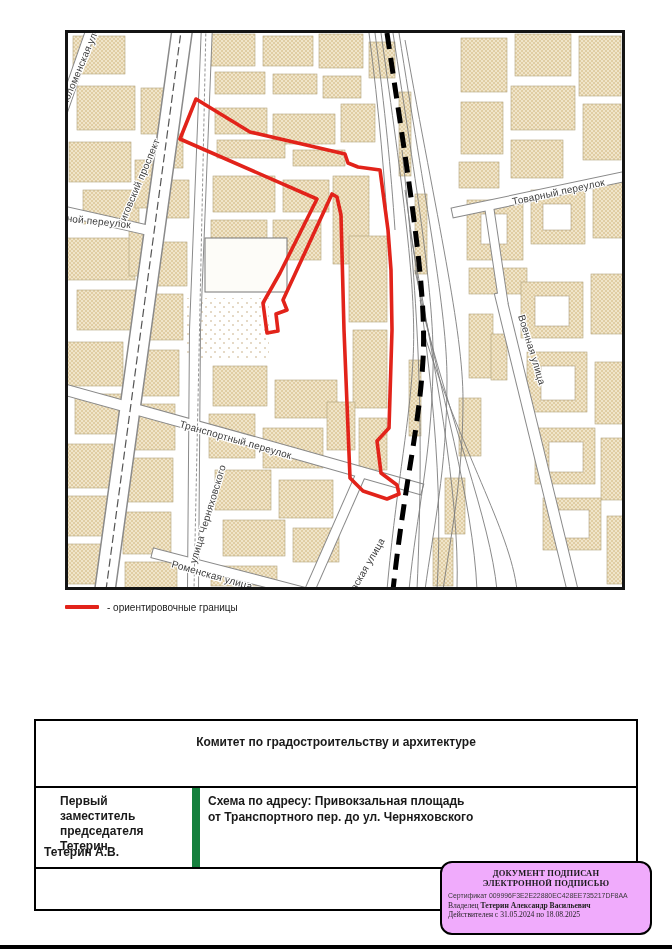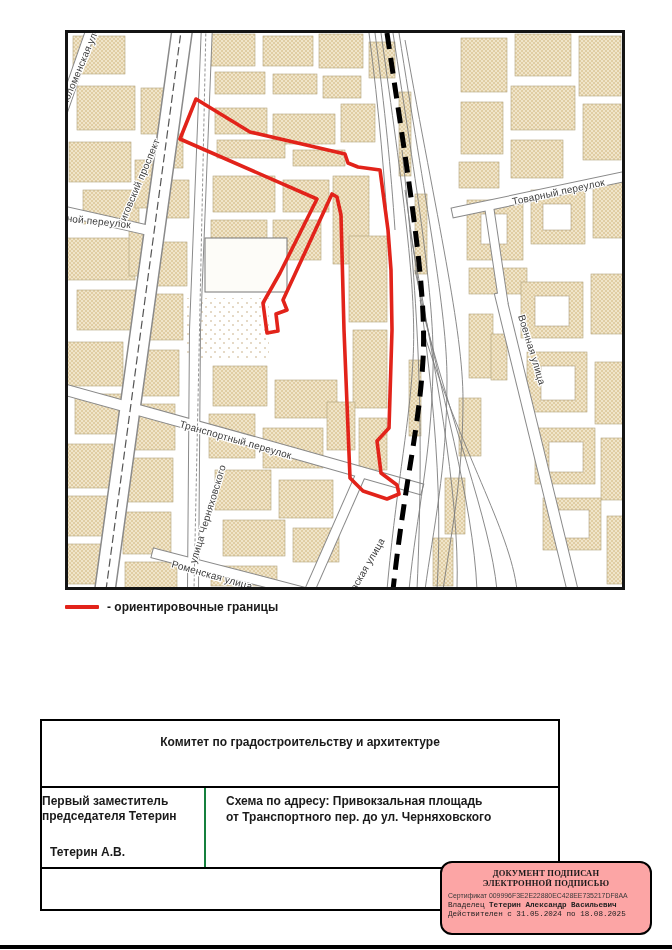--- a/index.html
+++ b/index.html
@@ -3,40 +3,40 @@
 <meta charset="utf-8">
 <style>
   html,body{margin:0;padding:0;background:#fff;}
   body{width:672px;height:950px;position:relative;overflow:hidden;
        font-family:"Liberation Sans",sans-serif;color:#1a1a1a;}
   .map-wrap{position:absolute;left:65px;top:30px;width:560px;height:560px;}
   svg text.slabel{font-family:"Liberation Sans",sans-serif;font-size:10px;fill:#3c3c3c;
        paint-order:stroke;stroke:#ffffff;stroke-width:2.4px;letter-spacing:.2px;}
   .legend{position:absolute;left:65px;top:599px;height:16px;display:flex;align-items:center;}
   .legend-line{display:inline-block;width:34px;height:4px;border-radius:1px;margin-right:8px;}
-  .legend-label{font-size:12px;font-weight:bold;color:#1a1a1a;}
-  .doc-table{position:absolute;left:40px;top:719px;width:520px;height:192px;
+  .legend-label{font-size:10px;font-weight:normal;color:#1a1a1a;}
+  .doc-table{position:absolute;left:34px;top:719px;width:604px;height:192px;
        border:2px solid #000;box-sizing:border-box;font-weight:bold;font-size:12px;}
   .t-row1{height:67px;border-bottom:2px solid #000;box-sizing:border-box;text-align:center;padding-top:14px;}
   .t-row2{height:81px;border-bottom:2px solid #000;box-sizing:border-box;display:flex;}
-  .t-col1{width:164px;border-right:2px solid #15803d;box-sizing:border-box;position:relative;padding:6px 0;line-height:15px;}
+  .t-col1{width:164px;border-right:8px solid #15803d;box-sizing:border-box;position:relative;padding:6px 24px;line-height:15px;}
   .t-col1 .signer{position:absolute;left:8px;bottom:7px;}
   .t-col2{width:125px;border-right:2px solid #000;box-sizing:border-box;padding:6px 10px;}
-  .t-col3{flex:1;padding:6px 20px;line-height:15.5px;}
+  .t-col3{flex:1;padding:6px 8px;line-height:15.5px;}
   .t-row3{position:relative;height:38px;}
   .attach{position:absolute;left:10px;top:7px;}
   .fromnum{position:absolute;left:188px;top:20px;font-weight:bold;}
   .uline{display:inline-block;border-bottom:1.5px solid #000;height:11px;vertical-align:bottom;}
-  .stamp{position:absolute;left:440px;top:861px;width:212px;height:74px;background:#fca5a5;
+  .stamp{position:absolute;left:440px;top:861px;width:212px;height:74px;background:#f0abfc;
        border:2.5px solid #000;border-radius:12px;box-sizing:border-box;z-index:5;overflow:hidden;}
   .stamp-title{font-family:"Liberation Serif",serif;font-weight:bold;font-size:8.5px;
        line-height:10px;text-align:center;padding-top:5px;letter-spacing:.2px;}
   .stamp-body{padding:3px 6px 0 6px;}
   .stamp-cert{font-family:"Liberation Sans",sans-serif;font-size:6.9px;color:#3a3a3a;line-height:9.5px;white-space:nowrap;}
-  .stamp-owner,.stamp-valid{font-family:Liberation Mono, monospace;font-size:7.6px;color:#222;line-height:9.5px;white-space:nowrap;}
+  .stamp-owner,.stamp-valid{font-family:Liberation Serif, serif;font-size:7.6px;color:#222;line-height:9.5px;white-space:nowrap;}
   .stamp-owner b{font-weight:bold;}
   .bottom-bar{position:absolute;left:0;top:945px;width:672px;height:4px;background:#000;}
 </style>
 </head>
 <body>
 
 <div class="map-wrap">
 <svg width="560" height="560" viewBox="0 0 560 560">
   <defs>
     <pattern id="bpat" width="4" height="4" patternUnits="userSpaceOnUse">

